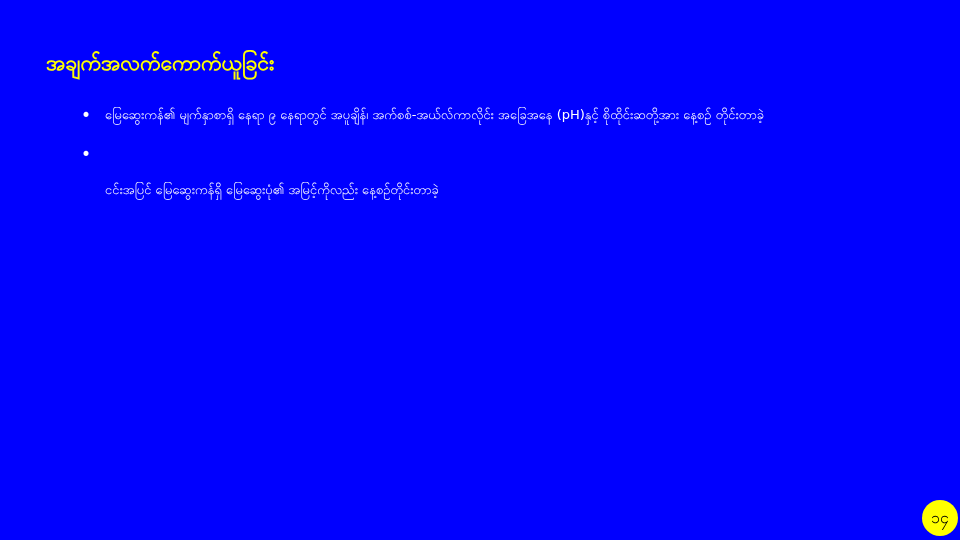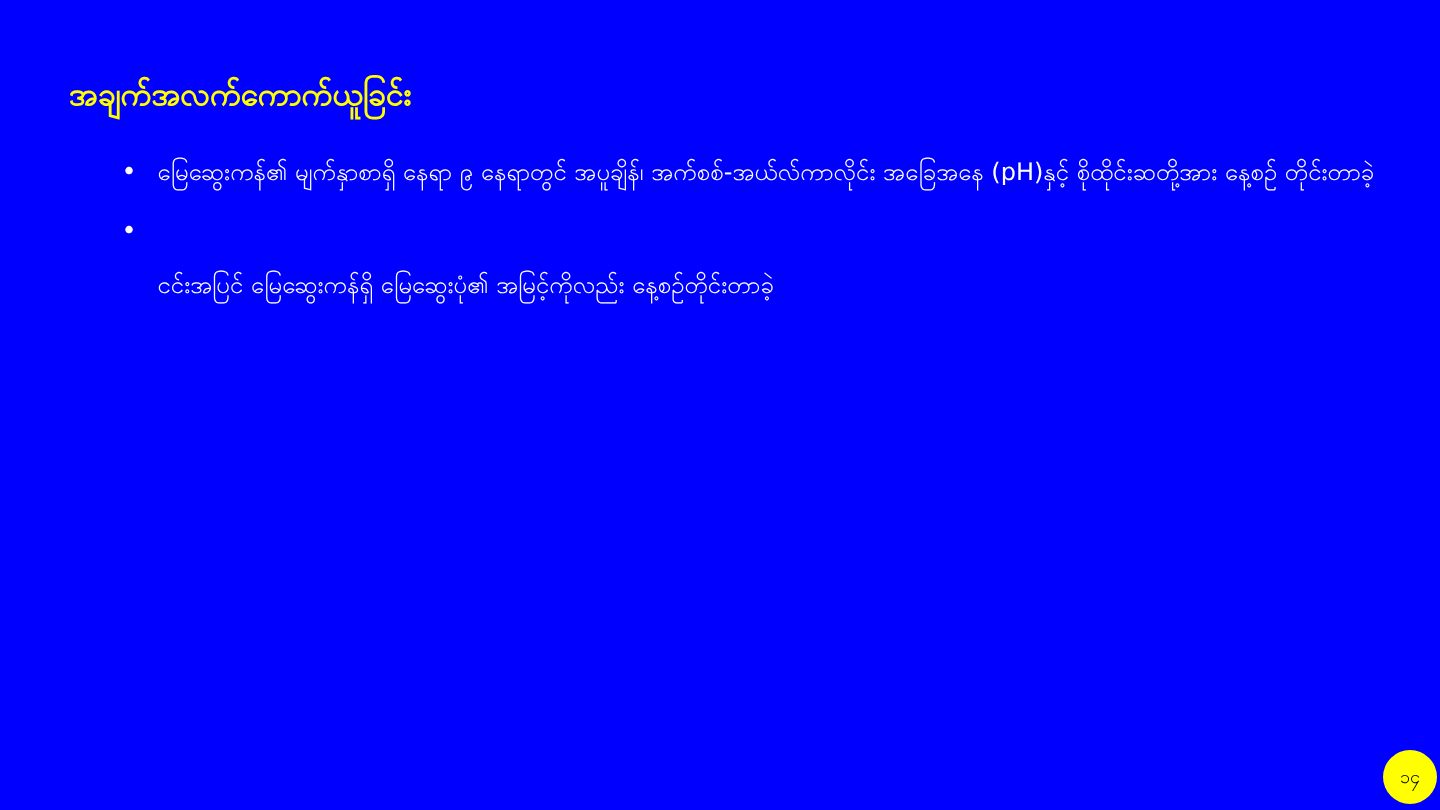--- a/index.html
+++ b/index.html
@@ -56,42 +56,42 @@
     font-size: 17px;
     line-height: 30px;
     text-align: left;
     padding-left: 3px;
     box-sizing: border-box;
   }
 
   .bullet-text {
     flex: 1 1 auto;
     color: #FFFFFF;
-    font-size: 16px;
+    font-size: 13px;
     line-height: 30px;
     text-align: justify;
     text-justify: inter-word;
   }
 
   .bullet-text.no-justify {
     text-align: left;
     margin-top: 36px;
   }
 
   
   #page-badge {
     position: absolute;
     left: 922px;
     top: 500px;
     width: 36px;
     height: 36px;
     border-radius: 50%;
     background: #FFFF00;
     color: #000000;
-    font-size: 12px;
+    font-size: 16px;
     line-height: 36px;
     text-align: center;
     box-sizing: border-box;
   }
 </style>
 </head>
 <body>
 
 <div id="slide">
 

